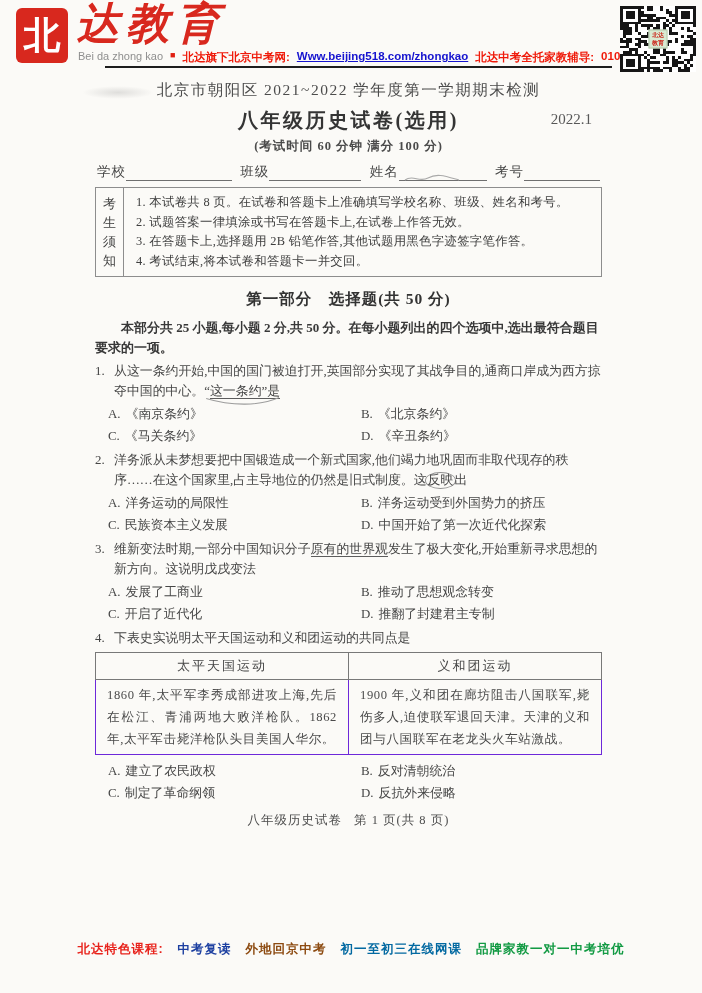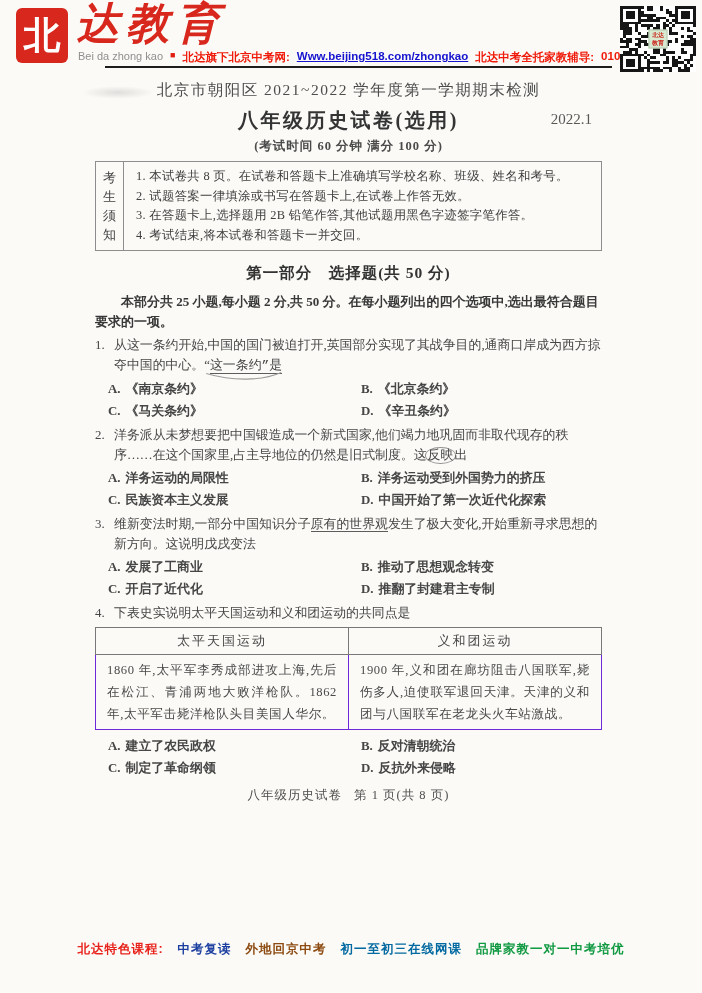--- a/index.html
+++ b/index.html
@@ -59,24 +59,24 @@
   
   .section-title{margin:12px 0 0;text-align:center;font-size:15.5px;font-weight:bold;
     color:#333;letter-spacing:1px;}
   .intro{margin:8px 0 0;font-weight:bold;color:#383838;font-size:13px;line-height:20px;text-indent:2em;}
   
   .question{position:relative;margin-top:3px;}
   .q-text{position:relative;padding-left:19px;font-size:12.9px;line-height:20px;color:#464646;}
   .q-num{position:absolute;left:0;top:0;}
   .opts{display:grid;grid-template-columns:253px 1fr;padding-left:13px;margin-top:2px;
     font-size:12.9px;color:#464646;}
-  .opt{line-height:22px;font-weight:bold;}
+  .opt{line-height:22px;}
   .opt .k{margin-right:5px;}
   .underlined{border-bottom:1px solid #5c5c5c;}
-  .uwrap{position:relative;white-space:nowrap;font-family:Liberation Mono, monospace;}
+  .uwrap{position:relative;white-space:nowrap;}
   .swoosh{position:absolute;left:-5px;bottom:-9px;width:108%;height:12px;pointer-events:none;}
   .circled{display:inline-block;border:1.4px solid #919191;border-radius:50%;
     padding:0 2px;margin:0 -2px;line-height:1.15;}
   
   .hist-table{width:100%;border-collapse:collapse;margin-top:4px;}
   .hist-table th{border:1px solid #787878;font-weight:normal;font-size:13px;padding:4px 0;
     letter-spacing:2px;color:#474747;}
   .hist-table td{border:1px solid #6d28d9;font-size:12.6px;line-height:22px;padding:4px 11px;
     color:#4a4a4a;letter-spacing:.6px;text-align:justify;vertical-align:top;width:50%;}
   
@@ -742,20 +742,42 @@
 
     <h1 class="title1">北京市朝阳区 2021~2022 学年度第一学期期末检测</h1>
 
     <div class="title2-row">
       <span class="title2">八年级历史试卷(选用)</span>
       <span class="date">2022.1</span>
     </div>
 
     <div class="exam-info">(考试时间 60 分钟  满分 100 分)</div>
 
+    <div class="fields-row">
+      <span class="field">
+        <span class="f-label">学校</span>
+          <span class="f-line w1"></span>
+      </span>
+      <span class="field">
+        <span class="f-label">班级</span>
+          <span class="f-line w2"></span>
+      </span>
+      <span class="field">
+        <span class="f-label">姓名</span>
+          <span class="f-line w3">
+            <svg class="scribble" viewBox="0 0 58 12">
+              <path d="M2 8 C 10 2, 16 11, 25 6 S 42 4, 56 8" fill="none" stroke="#a9a9a9" stroke-width="1.1"></path>
+            </svg>
+          </span>
+      </span>
+      <span class="field">
+        <span class="f-label">考号</span>
+          <span class="f-line w4"></span>
+      </span>
+    </div>
 
     <div class="notice-box">
       <div class="notice-side">
         <span>考</span>
         <span>生</span>
         <span>须</span>
         <span>知</span>
       </div>
       <div class="notice-items">
         <div class="notice-item">1. 本试卷共 8 页。在试卷和答题卡上准确填写学校名称、班级、姓名和考号。</div>

